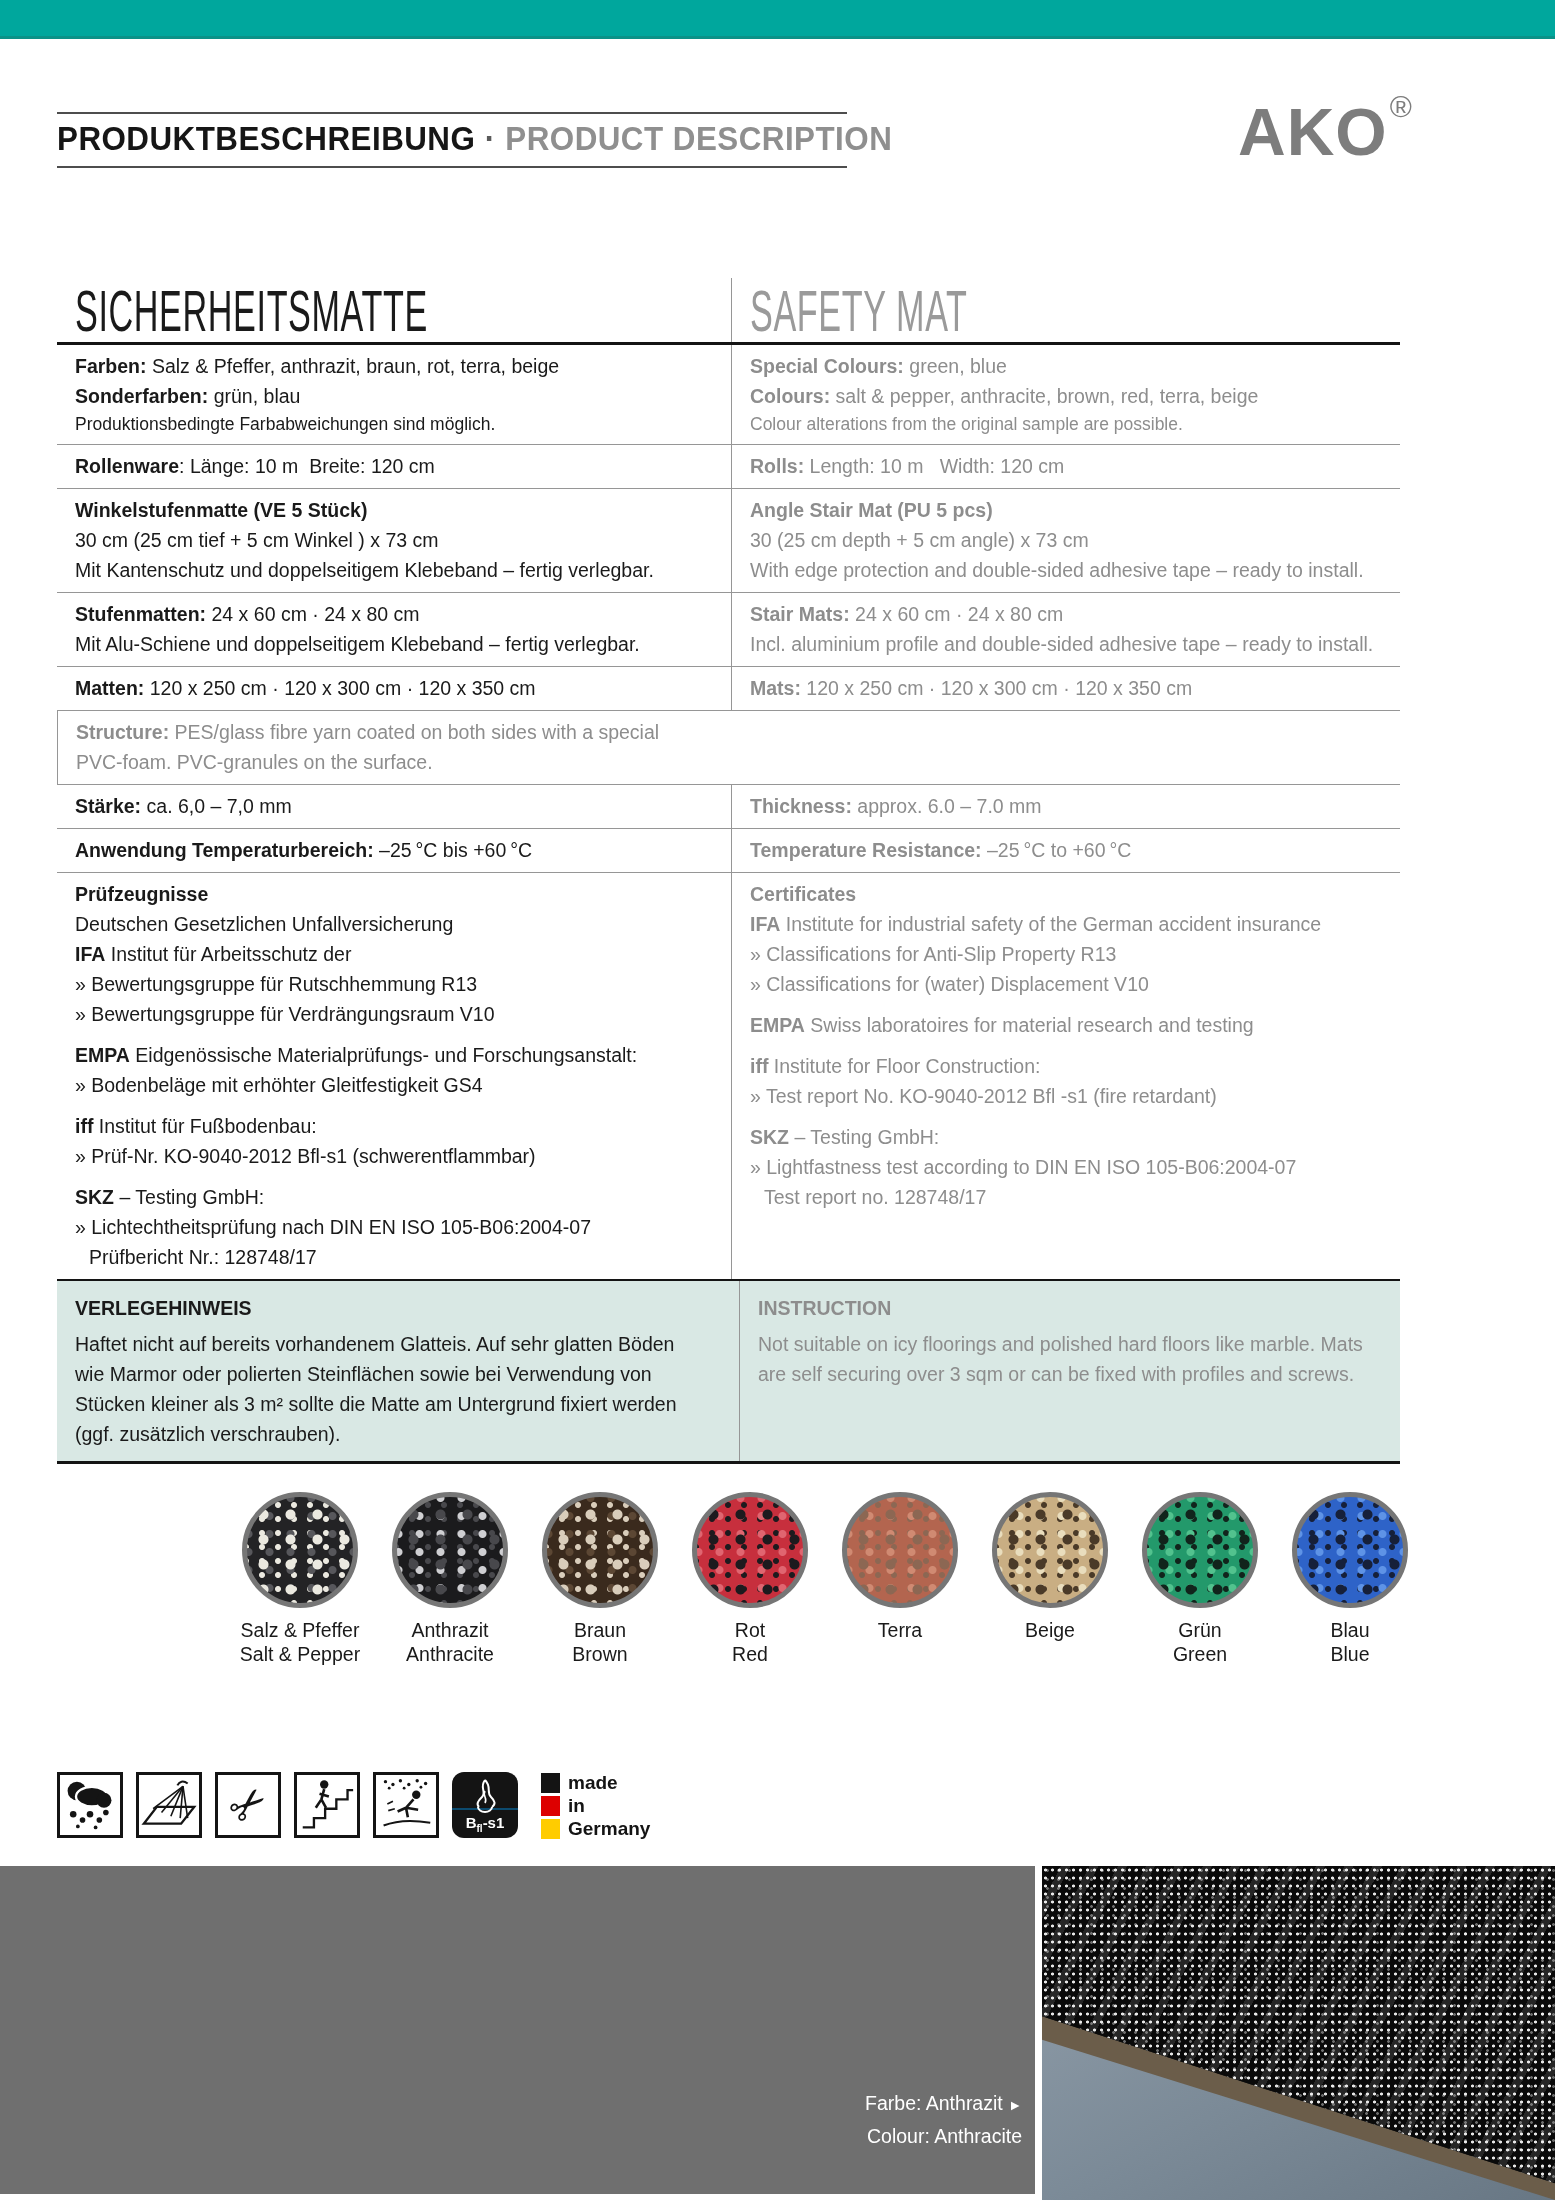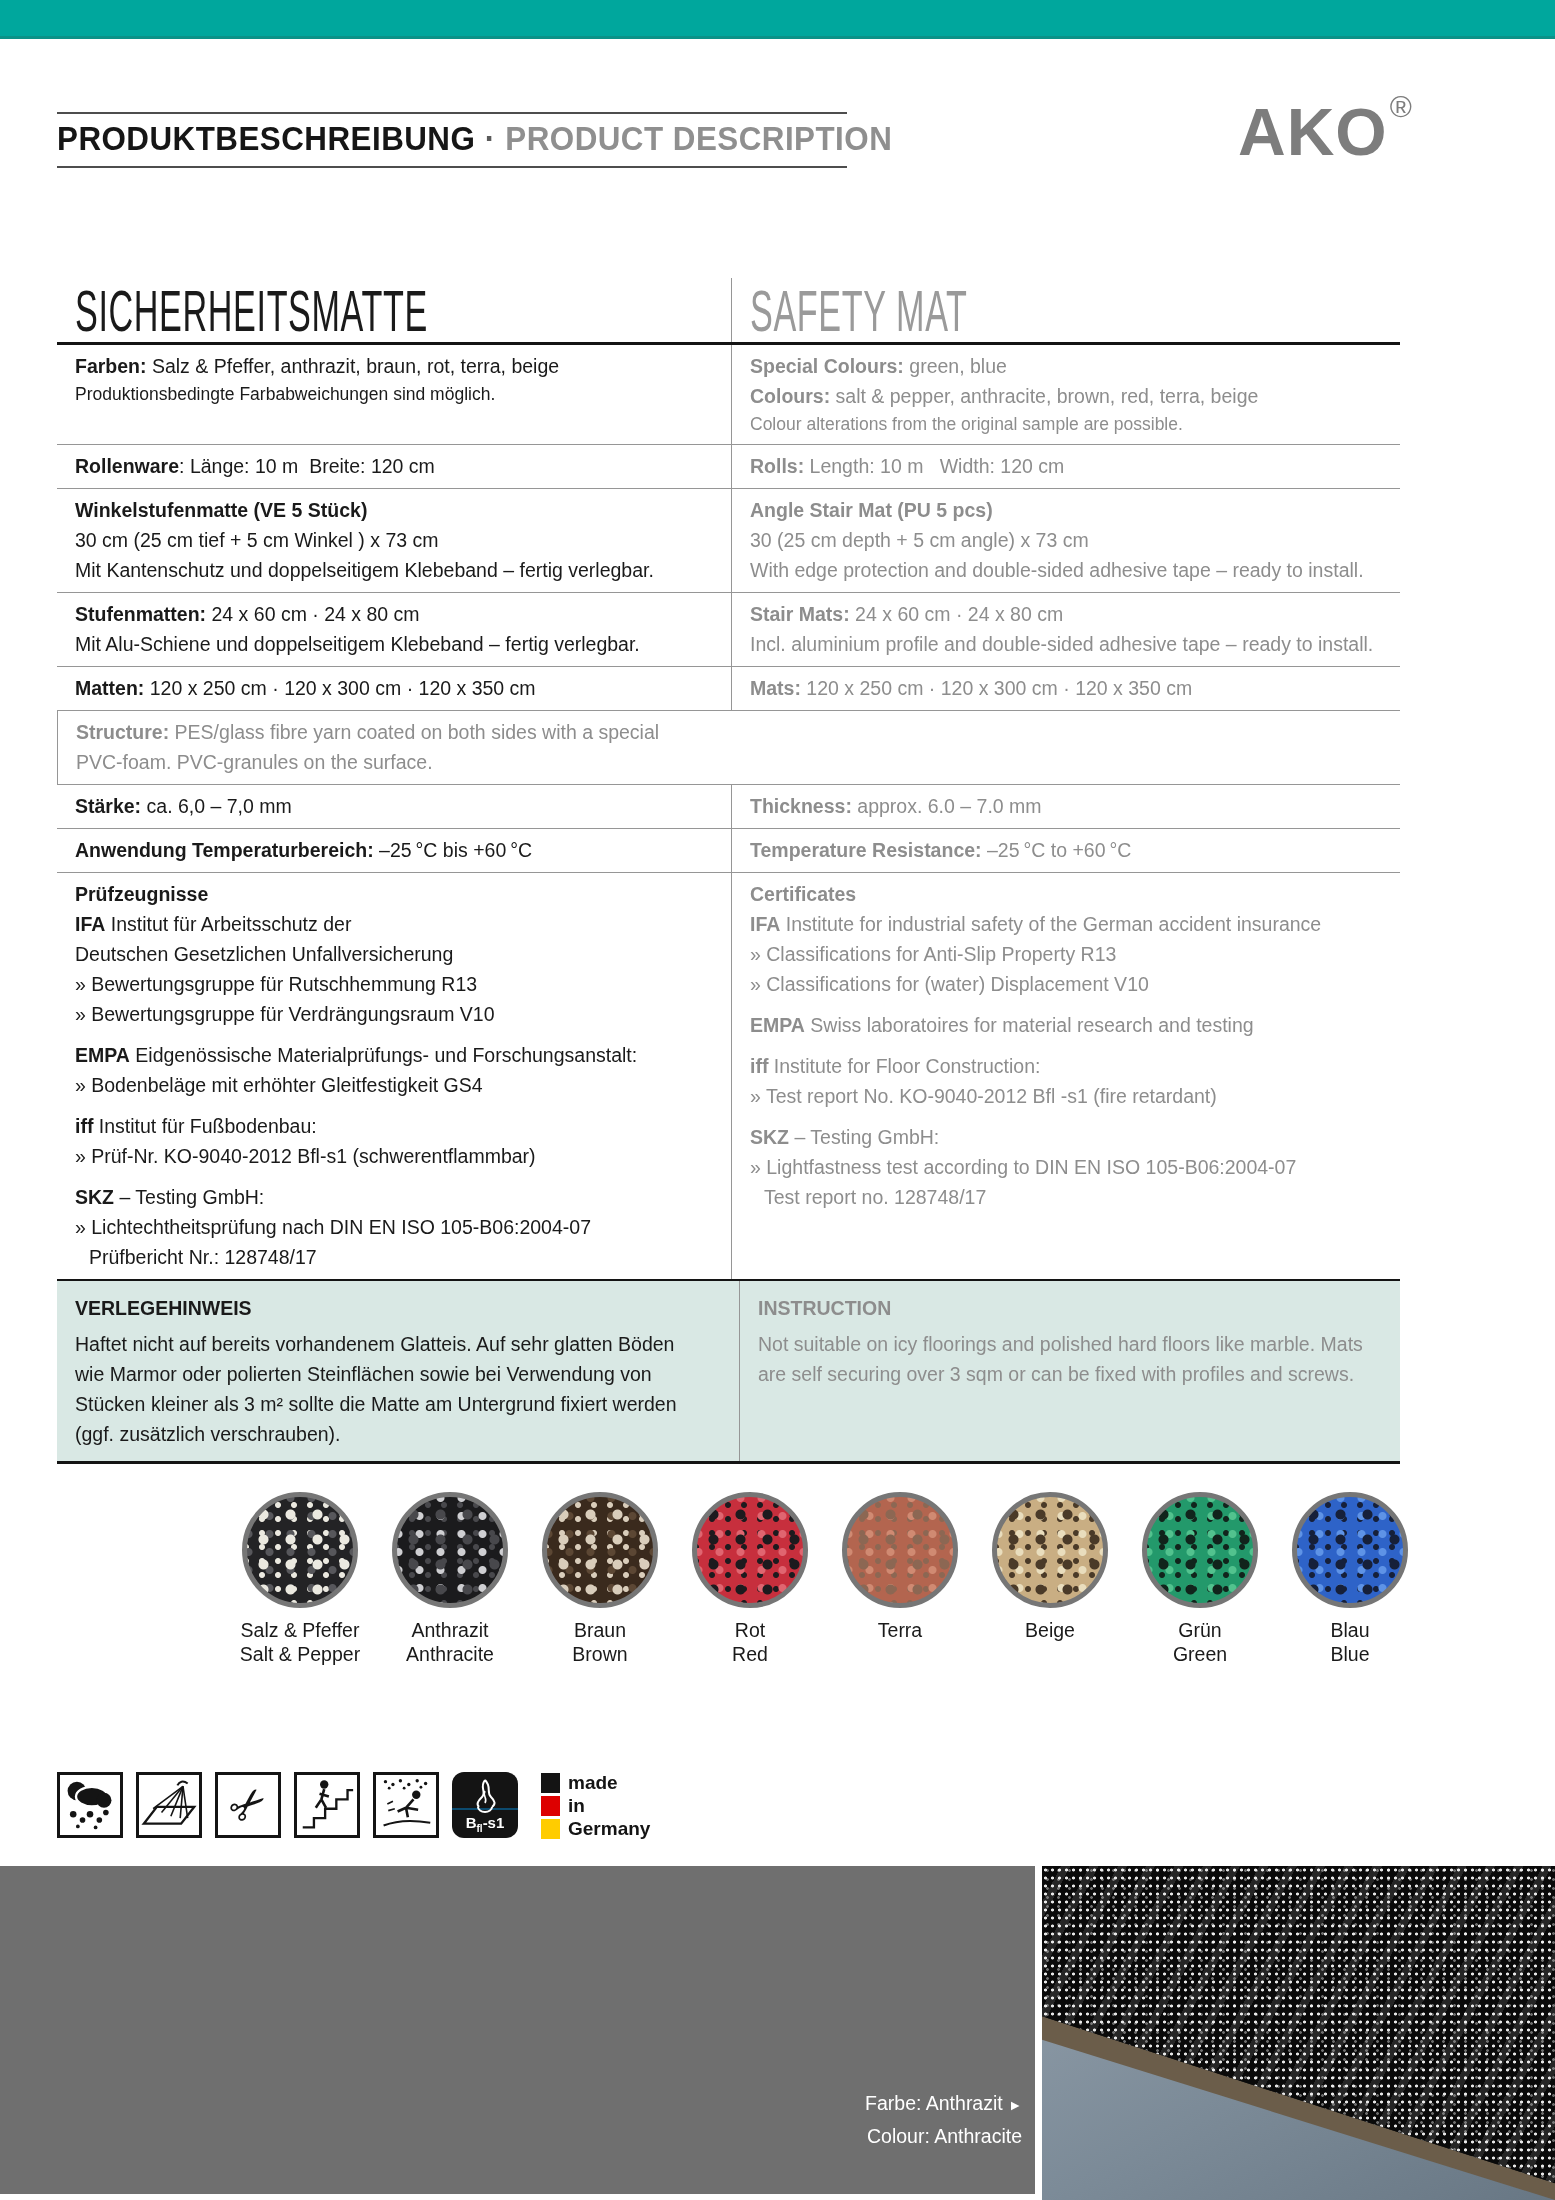--- a/index.html
+++ b/index.html
@@ -104,20 +104,21 @@
         <div class="cell de">
           <div class="ln">SICHERHEITSMATTE</div>
         </div>
         <div class="cell en">
           <div class="ln">SAFETY MAT</div>
         </div>
       </div>
       <div class="trow">
         <div class="cell de">
           <div class="ln"><b>Farben:</b> Salz &amp; Pfeffer, anthrazit, braun, rot, terra, beige</div>
+          <div class="ln"><b>Sonderfarben:</b> grün, blau</div>
           <div class="ln sm">Produktionsbedingte Farbabweichungen sind möglich.</div>
         </div>
         <div class="cell en">
           <div class="ln"><b>Special Colours:</b> green, blue</div>
           <div class="ln"><b>Colours:</b> salt &amp; pepper, anthracite, brown, red, terra, beige</div>
           <div class="ln sm">Colour alterations from the original sample are possible.</div>
         </div>
       </div>
       <div class="trow">
         <div class="cell de">
@@ -175,22 +176,22 @@
         <div class="cell de">
           <div class="ln"><b>Anwendung Temperaturbereich:</b> –25 °C bis +60 °C</div>
         </div>
         <div class="cell en">
           <div class="ln"><b>Temperature Resistance:</b> –25 °C to +60 °C</div>
         </div>
       </div>
       <div class="trow">
         <div class="cell de">
           <div class="ln"><b>Prüfzeugnisse</b></div>
+          <div class="ln">Deutschen Gesetzlichen Unfallversicherung</div>
           <div class="ln"><b>IFA</b> Institut für Arbeitsschutz der</div>
-          <div class="ln">Deutschen Gesetzlichen Unfallversicherung</div>
           <div class="ln">» Bewertungsgruppe für Rutschhemmung R13</div>
           <div class="ln">» Bewertungsgruppe für Verdrängungsraum V10</div>
           <div class="gap"></div>
           <div class="ln"><b>EMPA</b> Eidgenössische Materialprüfungs- und Forschungsanstalt:</div>
           <div class="ln">» Bodenbeläge mit erhöhter Gleitfestigkeit GS4</div>
           <div class="gap"></div>
           <div class="ln"><b>iff</b> Institut für Fußbodenbau:</div>
           <div class="ln">» Prüf-Nr. KO-9040-2012 Bfl-s1 (schwerentflammbar)</div>
           <div class="gap"></div>
           <div class="ln"><b>SKZ</b> – Testing GmbH:</div>

